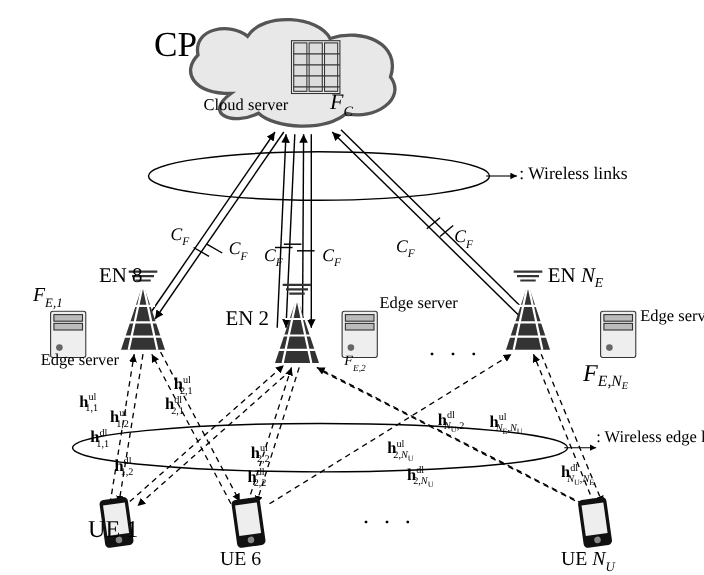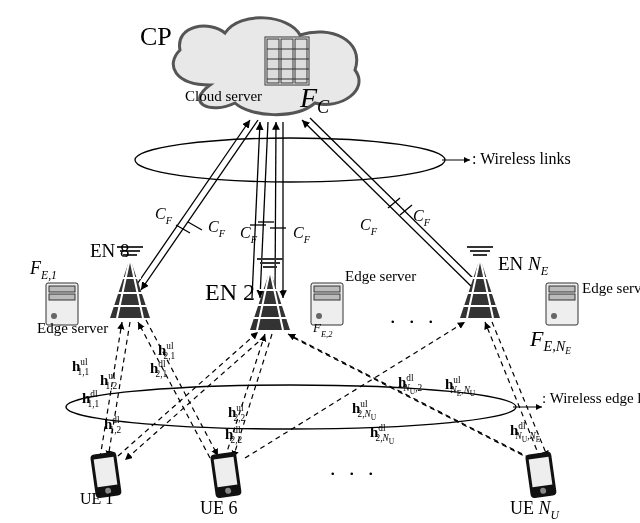--- a/index.html
+++ b/index.html
@@ -140,36 +140,36 @@
 </div>
 <div class="srv" style="left:545px;top:282px">
   <svg width="34" height="44">
       <rect x="1" y="1" width="32" height="42" rx="2" fill="#eee" stroke="#333"></rect>
       <rect x="4" y="4" width="26" height="6" fill="#bbb" stroke="#333"></rect>
       <rect x="4" y="12" width="26" height="6" fill="#bbb" stroke="#333"></rect>
       <circle cx="9" cy="34" r="3" fill="#666"></circle>
     </svg>
 </div>
 
-<div class="lbl" style="left:140px;top:22px;font-size:26px">CP</div>
+<div class="lbl" style="left:140px;top:22px;font-size:32px">CP</div>
 <div class="lbl" style="left:185px;top:88px;font-size:15px">Cloud server</div>
-<div class="lbl it" style="left:300px;top:82px;font-size:28px"><span>F</span><span class="sub" style="position:relative;top:6px">C</span></div>
+<div class="lbl it" style="left:300px;top:82px;font-size:20px"><span>F</span><span class="sub" style="position:relative;top:6px">C</span></div>
 
 <div class="lbl" style="left:472px;top:150px;font-size:16px">: Wireless links</div>
 
 <div class="lbl it" style="left:155px;top:205px"><span>C</span><span class="sub" style="position:relative;top:5px">F</span></div>
 <div class="lbl it" style="left:208px;top:218px"><span>C</span><span class="sub" style="position:relative;top:5px">F</span></div>
 <div class="lbl it" style="left:240px;top:224px"><span>C</span><span class="sub" style="position:relative;top:5px">F</span></div>
 <div class="lbl it" style="left:293px;top:224px"><span>C</span><span class="sub" style="position:relative;top:5px">F</span></div>
 <div class="lbl it" style="left:360px;top:216px"><span>C</span><span class="sub" style="position:relative;top:5px">F</span></div>
 <div class="lbl it" style="left:413px;top:207px"><span>C</span><span class="sub" style="position:relative;top:5px">F</span></div>
 
 <div class="lbl" style="left:90px;top:240px;font-size:19px">EN 8</div>
-<div class="lbl" style="left:205px;top:279px;font-size:24px">EN 2</div>
-<div class="lbl" style="left:498px;top:253px;font-size:19px"><span>EN </span><span class="it">N</span><span class="it sub" style="position:relative;top:5px">E</span></div>
+<div class="lbl" style="left:205px;top:279px;font-size:19px">EN 2</div>
+<div class="lbl" style="left:498px;top:240px;font-size:19px"><span>EN </span><span class="it">N</span><span class="it sub" style="position:relative;top:5px">E</span></div>
 
 <div class="lbl it" style="left:30px;top:258px;font-size:18px"><span>F</span><span class="sub" style="position:relative;top:5px">E,1</span></div>
 <div class="lbl" style="left:37px;top:320px;font-size:15px;text-align:center;width:44px">Edge server</div>
 
 <div class="lbl it" style="left:313px;top:320px;font-size:13px"><span>F</span><span class="sub" style="position:relative;top:5px">E,2</span></div>
 <div class="lbl" style="left:345px;top:268px;font-size:15px;text-align:left;width:50px">Edge server</div>
 
 <div class="lbl it" style="left:530px;top:326px;font-size:22px"><span>F</span><span class="sub" style="position:relative;top:5px"><span>E,</span><span>N</span><span class="sub" style="position:relative;top:3px">E</span></span></div>
 <div class="lbl" style="left:582px;top:280px;font-size:15px;width:50px">Edge server</div>
 
@@ -187,15 +187,15 @@
 <div class="hl" style="left:228px;top:404px"><span class="m">h</span><span class="p">ul</span><span class="s" style="left:-10px">2,2</span></div>
 <div class="hl" style="left:225px;top:426px"><span class="m">h</span><span class="p">dl</span><span class="s" style="left:-10px">2,2</span></div>
 <div class="hl" style="left:352px;top:400px"><span class="m">h</span><span class="p">ul</span><span class="s" style="left:-10px">2,<span class="it">N</span><sub style="font-size:.8em">U</sub></span></div>
 <div class="hl" style="left:370px;top:424px"><span class="m">h</span><span class="p">dl</span><span class="s" style="left:-10px">2,<span class="it">N</span><sub style="font-size:.8em">U</sub></span></div>
 <div class="hl" style="left:398px;top:374px"><span class="m">h</span><span class="p">dl</span><span class="s" style="left:-10px"><span class="it">N</span><sub style="font-size:.8em">U</sub>,2</span></div>
 <div class="hl" style="left:445px;top:376px"><span class="m">h</span><span class="p">ul</span><span class="s" style="left:-10px"><span class="it">N</span><sub style="font-size:.8em">E</sub>,<span class="it">N</span><sub style="font-size:.8em">U</sub></span></div>
 <div class="hl" style="left:510px;top:422px"><span class="m">h</span><span class="p">dl</span><span class="s" style="left:-10px"><span class="it">N</span><sub style="font-size:.8em">U</sub>,<span class="it">N</span><sub style="font-size:.8em">E</sub></span></div>
 
 <div class="lbl" style="left:330px;top:455px;font-size:22px;letter-spacing:4px">. . .</div>
 
-<div class="lbl" style="left:80px;top:490px;font-size:16px">UE 1</div>
+<div class="lbl" style="left:80px;top:468px;font-size:22px">UE 1</div>
 <div class="lbl" style="left:200px;top:498px;font-size:18px">UE 6</div>
 <div class="lbl" style="left:510px;top:498px;font-size:18px"><span>UE </span><span class="it">N</span><span class="it sub" style="position:relative;top:5px">U</span></div>
 
 </body></html>

